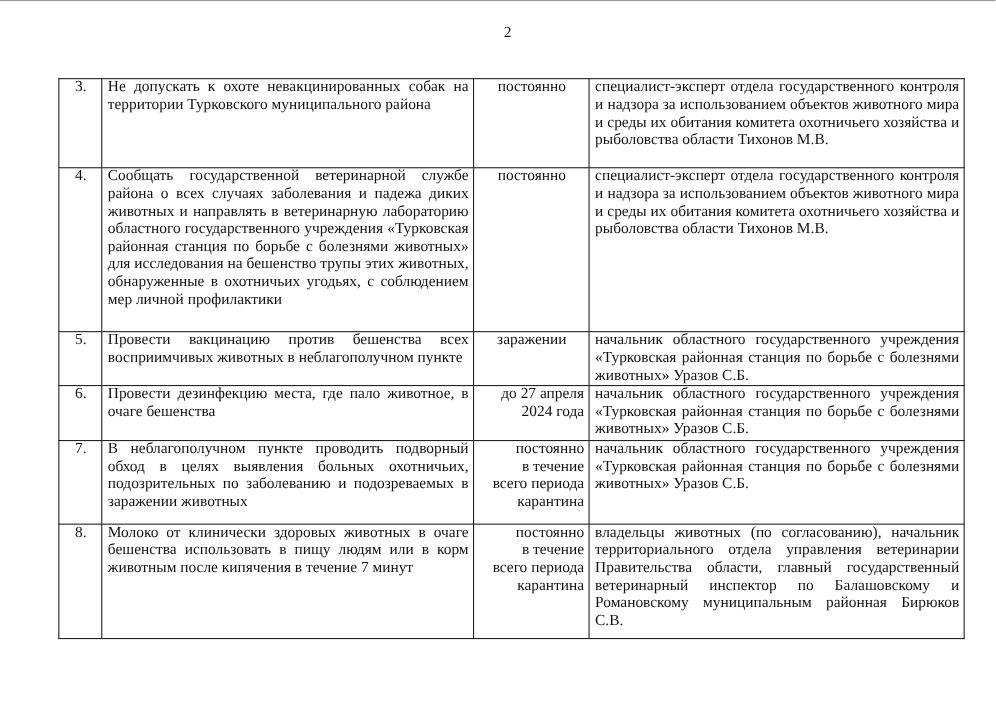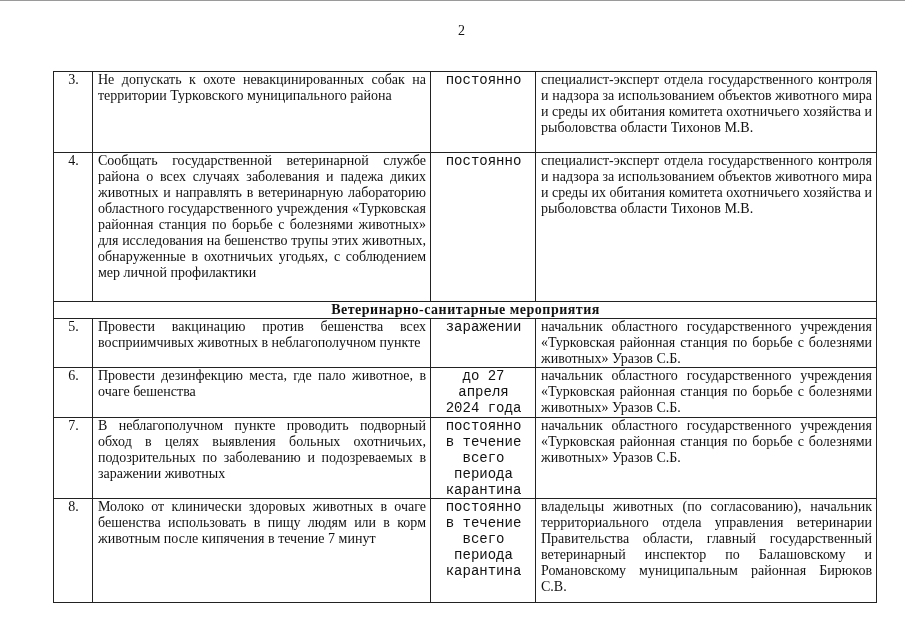--- a/index.html
+++ b/index.html
@@ -15,30 +15,30 @@
   }
   table.plan td {
     border:1px solid #222; vertical-align:top; padding:0 4px 0 5px;
   }
   col.c-num { width:39px; }
   col.c-act { width:338px; }
   col.c-term { width:105px; }
   col.c-resp { width:341px; }
   td.num { text-align:center; padding:0; }
   td.act, td.resp { text-align:justify; }
-  td.term { text-align:center; padding:0 2px;font-family:Liberation Mono, monospace; }
+  td.term { text-align:center; padding:0 2px; }
   td.section { text-align:center; font-weight:bold; letter-spacing:0.5px; padding:0; }
   tr.r3 td { height:80px; }
   tr.r4 td { height:148px; }
   tr.rsec td { height:16px; }
   tr.r5 td { height:47px; }
   tr.r6 td { height:49px; }
   tr.r7 td { height:75px; }
   tr.r8 td { height:103px; }
-  .line { display:block; }
+  .line { display:block;text-align:right; }
 </style>
 </head>
 <body>
 
 <div class="topline"></div>
 <div class="page-num">2</div>
 
 <table class="plan">
   <colgroup>
     <col class="c-num">
@@ -51,23 +51,20 @@
       <td class="num">3.</td>
       <td class="act">Не допускать к охоте невакцинированных собак на территории Турковского муниципального района</td>
       <td class="term">постоянно</td>
       <td class="resp">специалист-эксперт отдела государственного контроля и надзора за использованием объектов животного мира и среды их обитания комитета охотничьего хозяйства и рыболовства области Тихонов М.В.</td>
     </tr>
     <tr class="r4">
       <td class="num">4.</td>
       <td class="act">Сообщать государственной ветеринарной службе района о всех случаях заболевания и падежа диких животных и направлять в ветеринарную лабораторию областного государственного учреждения «Турковская районная станция по борьбе с болезнями животных» для исследования на бешенство трупы этих животных, обнаруженные в охотничьих угодьях, с соблюдением мер личной профилактики</td>
       <td class="term">постоянно</td>
       <td class="resp">специалист-эксперт отдела государственного контроля и надзора за использованием объектов животного мира и среды их обитания комитета охотничьего хозяйства и рыболовства области Тихонов М.В.</td>
-    </tr>
-    <tr class="rsec">
-      <td class="section" colspan="4">Ветеринарно-санитарные мероприятия</td>
     </tr>
     <tr class="r5">
       <td class="num">5.</td>
       <td class="act">Провести вакцинацию против бешенства всех восприимчивых животных в неблагополучном пункте</td>
       <td class="term">заражении</td>
       <td class="resp">начальник областного государственного учреждения «Турковская районная станция по борьбе с болезнями животных» Уразов С.Б.</td>
     </tr>
     <tr class="r6">
       <td class="num">6.</td>
       <td class="act">Провести дезинфекцию места, где пало животное, в очаге бешенства</td>

